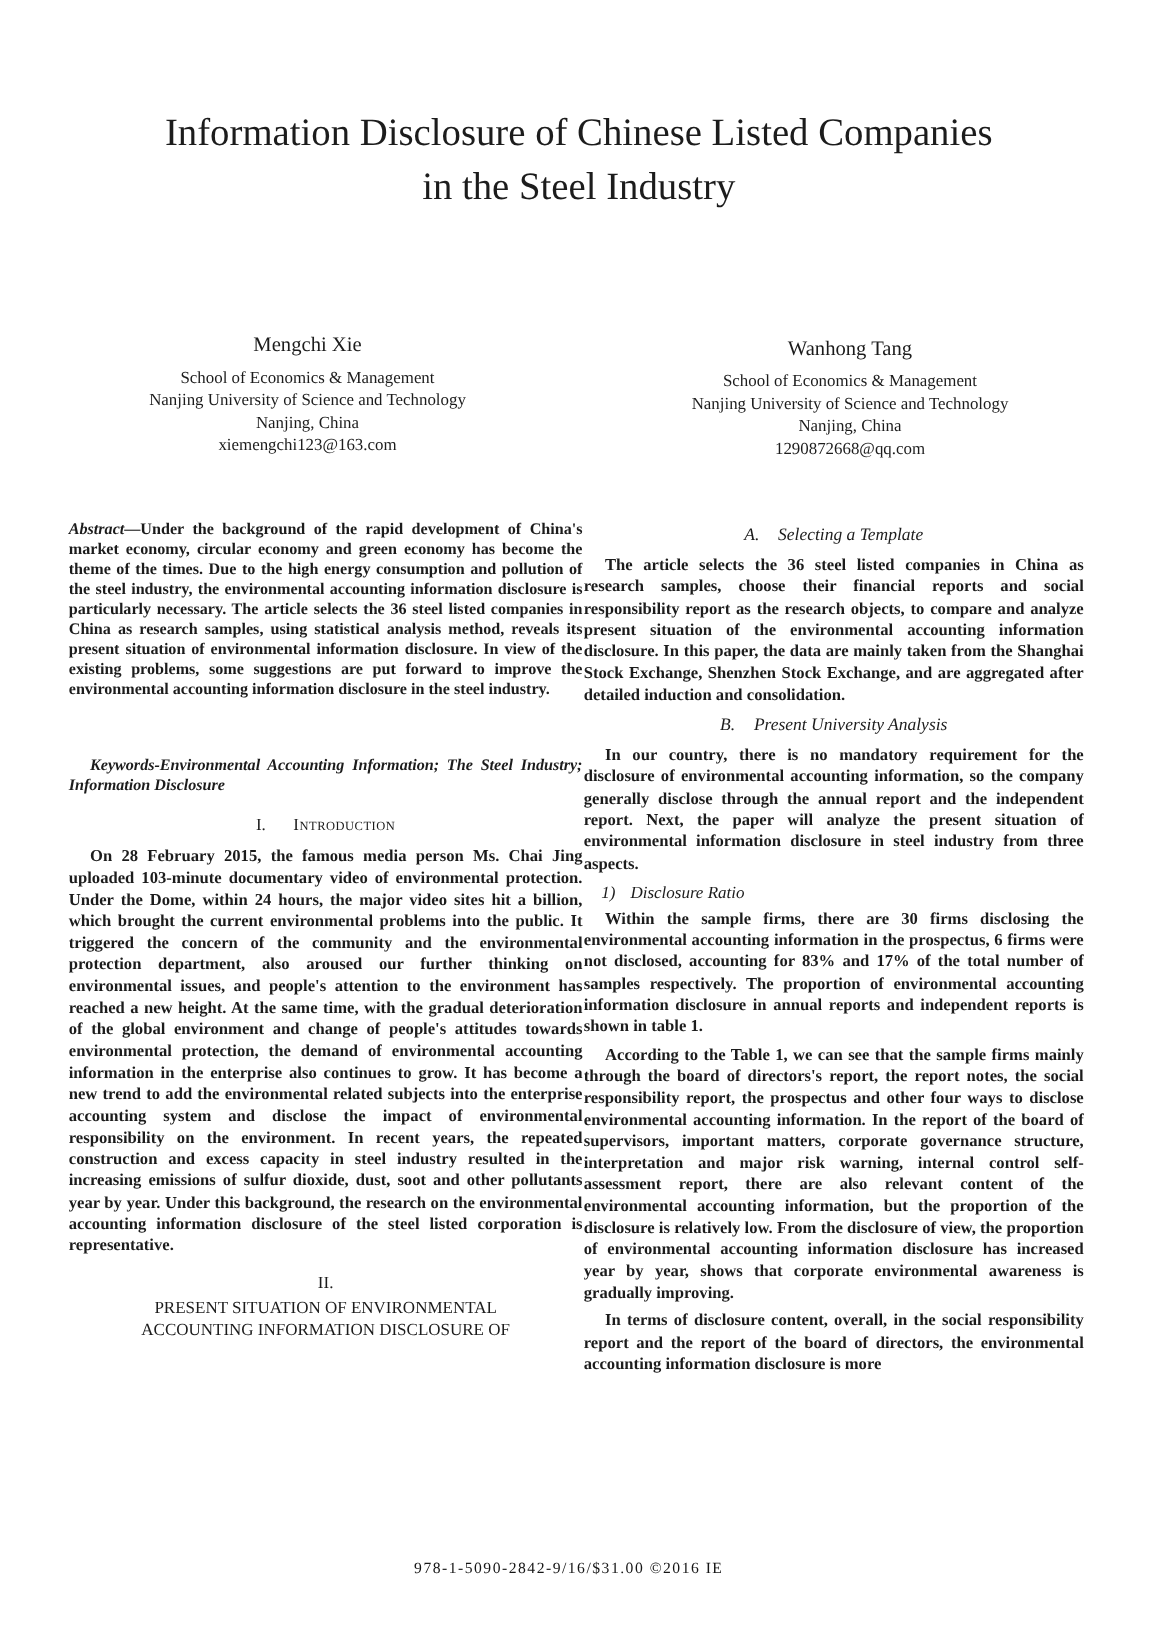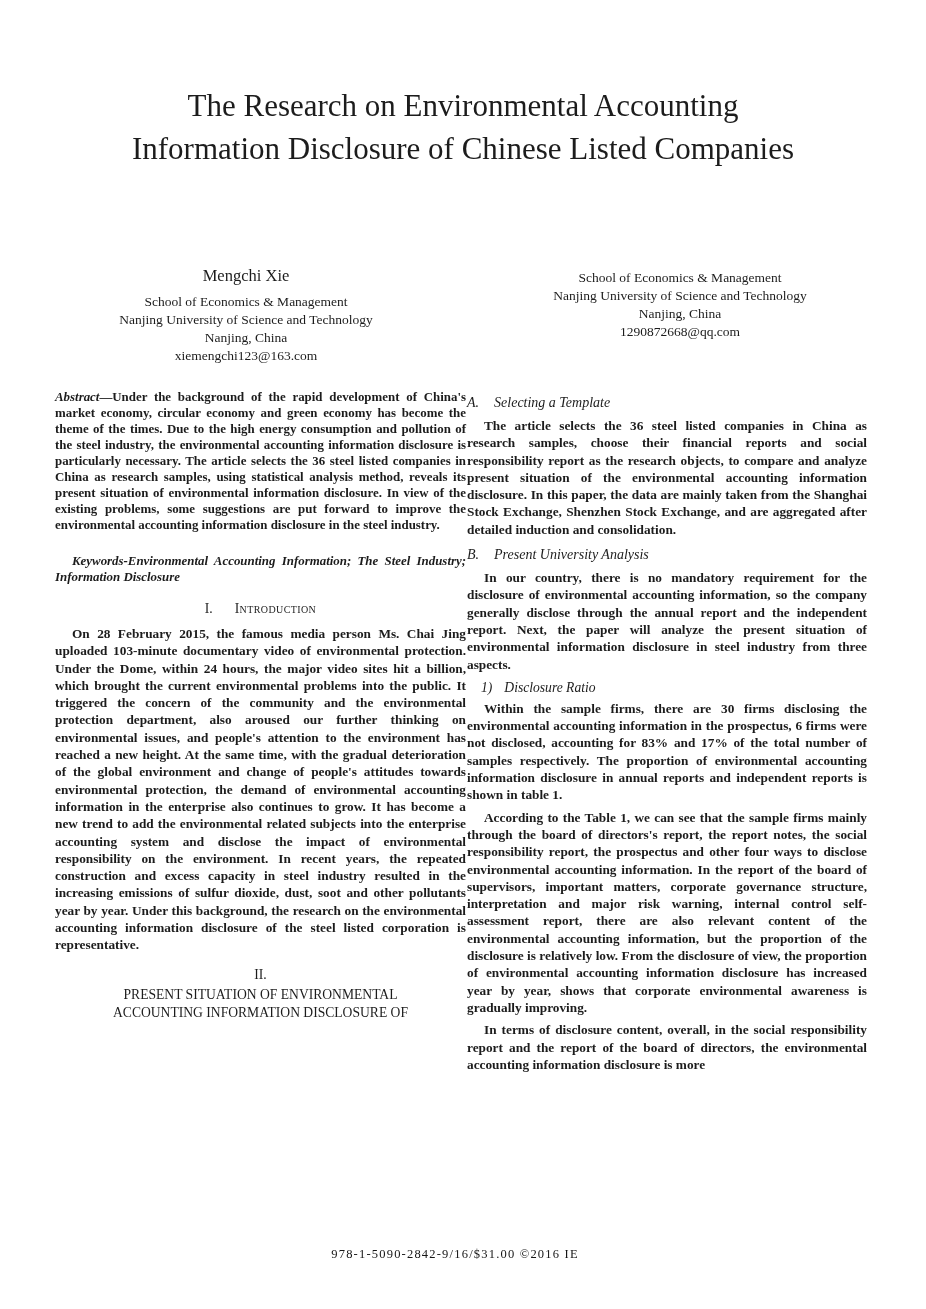--- a/index.html
+++ b/index.html
@@ -17,86 +17,88 @@
     font-size: 31px; line-height: 43px;
     font-weight: 400;
   }
   .authors-row { position: absolute; top: 266px; left: 0; width: 860px; height: 120px; }
   .author { position: absolute; text-align: center; width: 430px; }
   .author-1 { left: 31px; }
   .author-2 { left: 465px; top: 3px; }
   .author-name { font-size: 16.5px; margin-bottom: 7px; }
   .affil-line { font-size: 13.5px; line-height: 18px; }
   .columns {
-    position: absolute; top: 389px; left: 55px; width: 824px;
+    position: absolute; top: 415px; left: 55px; width: 824px;
     display: flex; gap: 1px;
   }
   .col-left  { width: 411px; }
   .col-right { width: 400px; }
   p.body {
     font-size: 13.3px; line-height: 17.3px;
     text-align: justify; margin-bottom: 5px; font-weight: bold;
   }
   .indent { text-indent: 17px; }
   .abstract {
     font-size: 12.9px; line-height: 16px;
     font-weight: bold; text-align: justify;
   }
   .abs-label { font-style: italic; }
   .keywords {
     font-size: 12.9px; line-height: 16px;
     font-weight: bold; font-style: italic;
     text-align: justify; text-indent: 17px;
-    margin-top: 20px;
+    margin-top: 45px;
   }
   .h-roman {
     text-align: center; font-size: 13.6px;
     margin-top: 16px; margin-bottom: 8px;
   }
   .h-roman .num { margin-right: 22px; }
   .sc { font-variant: small-caps; letter-spacing: 0.4px; }
   .h-roman2 { margin-top: 13px; margin-bottom: 3px; }
   .h-caps {
     text-align: center; font-size: 13.6px; line-height: 18.5px;
   }
   .h-alpha {
     font-style: italic; font-size: 14px;
     margin: 9px 0 6px 0;
+    text-align: center;
   }
   .h-alpha .num { margin-right: 15px; }
   .h-num {
     font-style: italic; font-size: 13.6px;
     margin: 7px 0 4px 0; text-indent: 14px;
   }
   .h-num .num { margin-right: 12px; }
   .col-right .h-alpha:first-child { margin-top: 6px; }
   .footer {
     position: absolute; top: 1247px; left: 0; width: 862px;
     text-align: center; font-size: 12.5px; letter-spacing: 1.2px;
     color: #151515;
     padding-left: 48px;
   }
 </style>
 </head>
 <body>
 
 <div class="title-block">
-  <div>The Research on Environmental Accounting</div>
   <div>Information Disclosure of Chinese Listed Companies</div>
+  <div>in the Steel Industry</div>
 </div>
 
 <div class="authors-row">
   <div class="author author-1">
     <div class="author-name">Mengchi Xie</div>
     <div class="affil-line">School of Economics &amp; Management</div>
     <div class="affil-line">Nanjing University of Science and Technology</div>
     <div class="affil-line">Nanjing, China</div>
     <div class="affil-line">xiemengchi123@163.com</div>
   </div>
   <div class="author author-2">
+    <div class="author-name">Wanhong Tang</div>
     <div class="affil-line">School of Economics &amp; Management</div>
     <div class="affil-line">Nanjing University of Science and Technology</div>
     <div class="affil-line">Nanjing, China</div>
     <div class="affil-line">1290872668@qq.com</div>
   </div>
 </div>
 
 <div class="columns">
   <div class="col-left">
     <p class="abstract"><span class="abs-label">Abstract</span><span>—Under the background of the rapid development of China's market economy, circular economy and green economy has become the theme of the times. Due to the high energy consumption and pollution of the steel industry, the environmental accounting information disclosure is particularly necessary. The article selects the 36 steel listed companies in China as research samples, using statistical analysis method, reveals its present situation of environmental information disclosure. In view of the existing problems, some suggestions are put forward to improve the environmental accounting information disclosure in the steel industry.</span></p>

